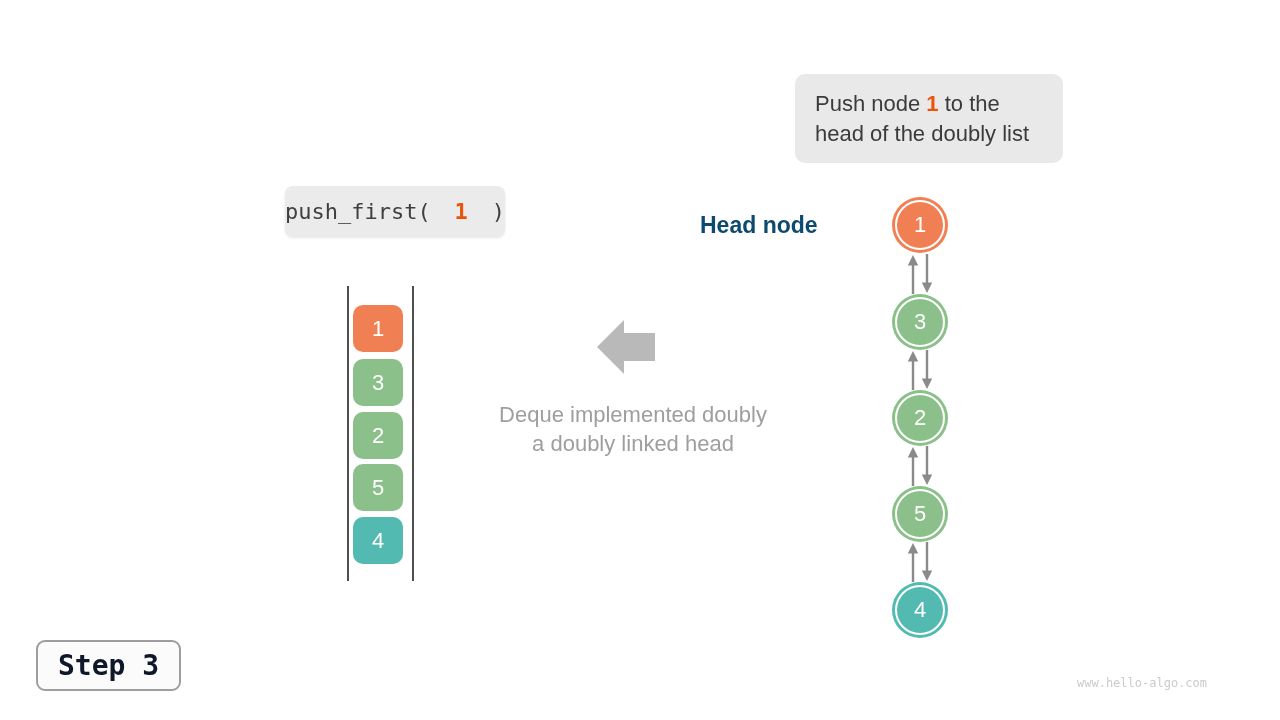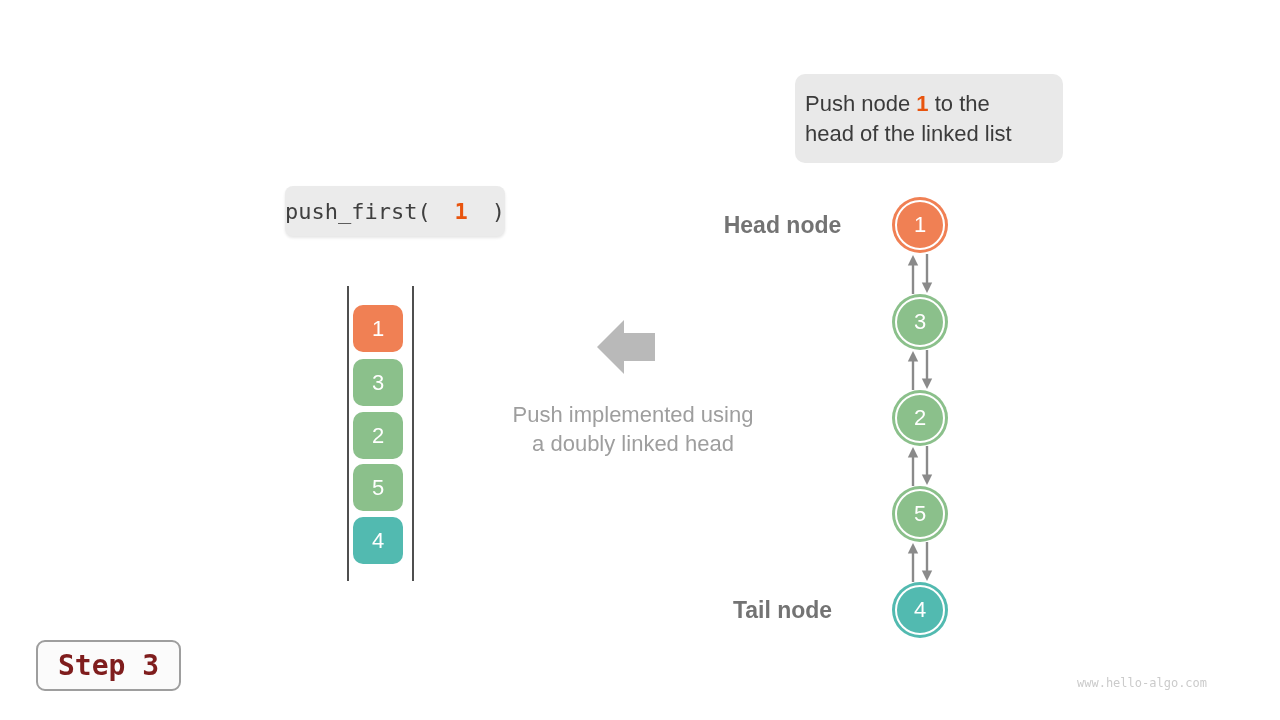--- a/index.html
+++ b/index.html
@@ -10,21 +10,21 @@
     background: #ffffff;
     font-family: "Liberation Sans", sans-serif;
     overflow: hidden;
   }
 
   
   .callout {
     position: absolute; left: 795px; top: 74px;
     width: 268px; height: 89px;
     background: #E9E9E9; border-radius: 10px;
-    padding: 15px 14px 0 10px;
+    padding: 15px 14px 0 20px;
     font-size: 22px; line-height: 30px; color: #3B3B3B;
   }
   .hl { font-weight: 700; }
 
   
   .codebox {
     position: absolute; left: 285px; top: 186px;
     width: 220px; height: 50px;
     background: #EBEBEB; border-radius: 8px;
     box-shadow: 0 2px 3px rgba(0,0,0,0.10);
@@ -46,22 +46,22 @@
 
   
   .big-arrow { position: absolute; left: 597px; top: 318px; }
   .caption {
     position: absolute; left: 472px; top: 400px; width: 322px;
     text-align: center; font-size: 22px; line-height: 29px; color: #9E9E9E;
   }
 
   
   .side-label {
-    position: absolute; left: 700px; width: 165px; text-align: center;
-    font-size: 23px; font-weight: 700; color: #737373; line-height: 26px;
+    position: absolute; left: 700px; width: 165px; text-align: left;
+    font-size: 23px; font-weight: 700; color: #0c4a6e; line-height: 26px;
   }
   .side-label.head { top: 212px; }
   .side-label.tail { top: 597px; }
   .node {
     position: absolute; left: 895px; width: 50px; height: 50px;
     border-radius: 50%;
     background: var(--c);
     border: 2px solid #ffffff;
     box-shadow: 0 0 0 3px var(--c);
     color: #ffffff; font-size: 22px;
@@ -69,62 +69,61 @@
   }
   .gap-arrows { position: absolute; left: 903px; width: 34px; height: 40px; }
 
   
   .step {
     position: absolute; left: 36px; top: 640px;
     width: 145px; height: 51px;
     background: #FBFBFB; border: 2px solid #9E9E9E; border-radius: 9px;
     display: flex; align-items: center; justify-content: center;
     font-family: "DejaVu Sans Mono", monospace;
-    font-size: 28px; font-weight: 700; color: #7f1d1d; white-space: pre;
+    font-size: 28px; font-weight: 700; color: #0f172a; white-space: pre;
   }
 
   
   .watermark {
     position: absolute; left: 1077px; top: 676px;
     font-family: "DejaVu Sans Mono", monospace;
     font-size: 12px; color: #CBCBCB;
   }
 </style>
 </head>
 <body>
 
 <div class="canvas">
 
   <div class="callout">
     <div><span>Push node</span> <span class="hl" style="color: rgb(232, 84, 14);">1</span> <span>to the</span></div>
-    <div>head of the linked list</div>
+    <div>head of the doubly list</div>
   </div>
 
   <div class="codebox"><span>push_first(</span><span class="hl" style="color: rgb(232, 84, 14);">1</span><span>)</span></div>
 
   <div class="rail left"></div>
   <div class="rail right"></div>
 
   <div class="sq" style="top: 305px; --c: #F08054;">1</div>
   <div class="sq" style="top: 359px; --c: #8BC08B;">3</div>
   <div class="sq" style="top: 412px; --c: #8BC08B;">2</div>
   <div class="sq" style="top: 464px; --c: #8BC08B;">5</div>
   <div class="sq" style="top: 517px; --c: #52BAB0;">4</div>
 
   <svg class="big-arrow" width="58" height="58" viewBox="0 0 58 58">
     <polygon points="0,29 27,2 27,15 58,15 58,43 27,43 27,56" fill="#B9B9B9"></polygon>
   </svg>
 
   <div class="caption">
-    <div>Push implemented using</div>
+    <div>Deque implemented doubly</div>
     <div>a doubly linked head</div>
   </div>
 
   <div class="side-label head">Head node</div>
-  <div class="side-label tail">Tail node</div>
 
   <div class="node" style="top: 200px; --c: #F08054;">1</div>
   <div class="node" style="top: 297px; --c: #8BC08B;">3</div>
   <div class="node" style="top: 393px; --c: #8BC08B;">2</div>
   <div class="node" style="top: 489px; --c: #8BC08B;">5</div>
   <div class="node" style="top: 585px; --c: #52BAB0;">4</div>
 
   <svg class="gap-arrows" style="top:254px" viewBox="0 0 34 40">
     <line x1="10" y1="40" x2="10" y2="10" stroke="#8A8A8A" stroke-width="2.4"></line>
     <polygon points="10,1 4.8,11.5 15.2,11.5" fill="#8A8A8A"></polygon>

